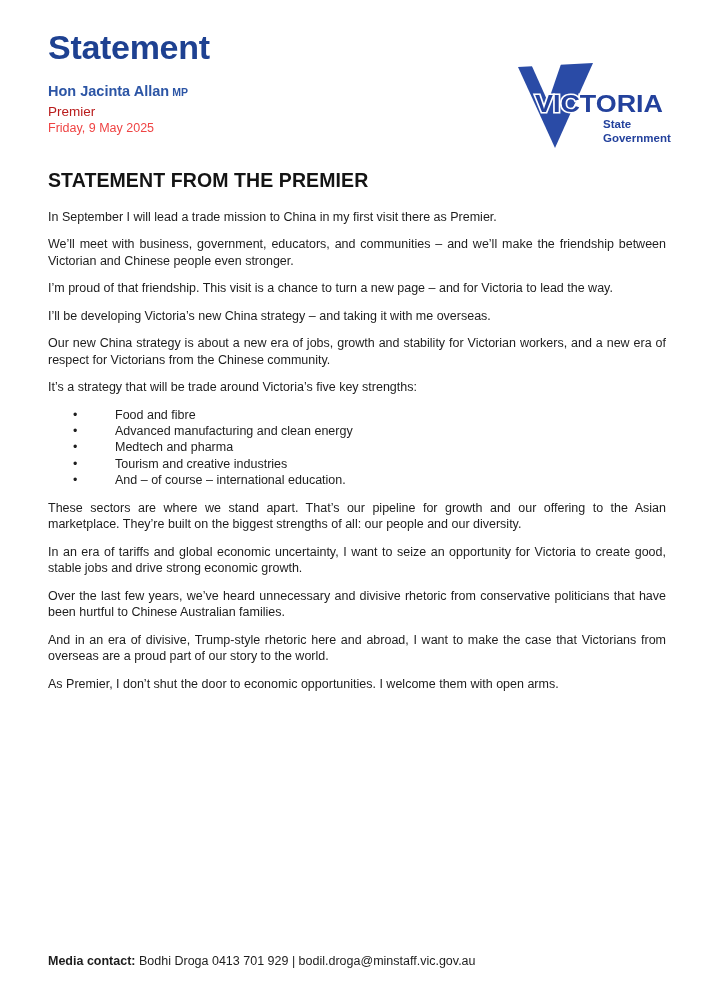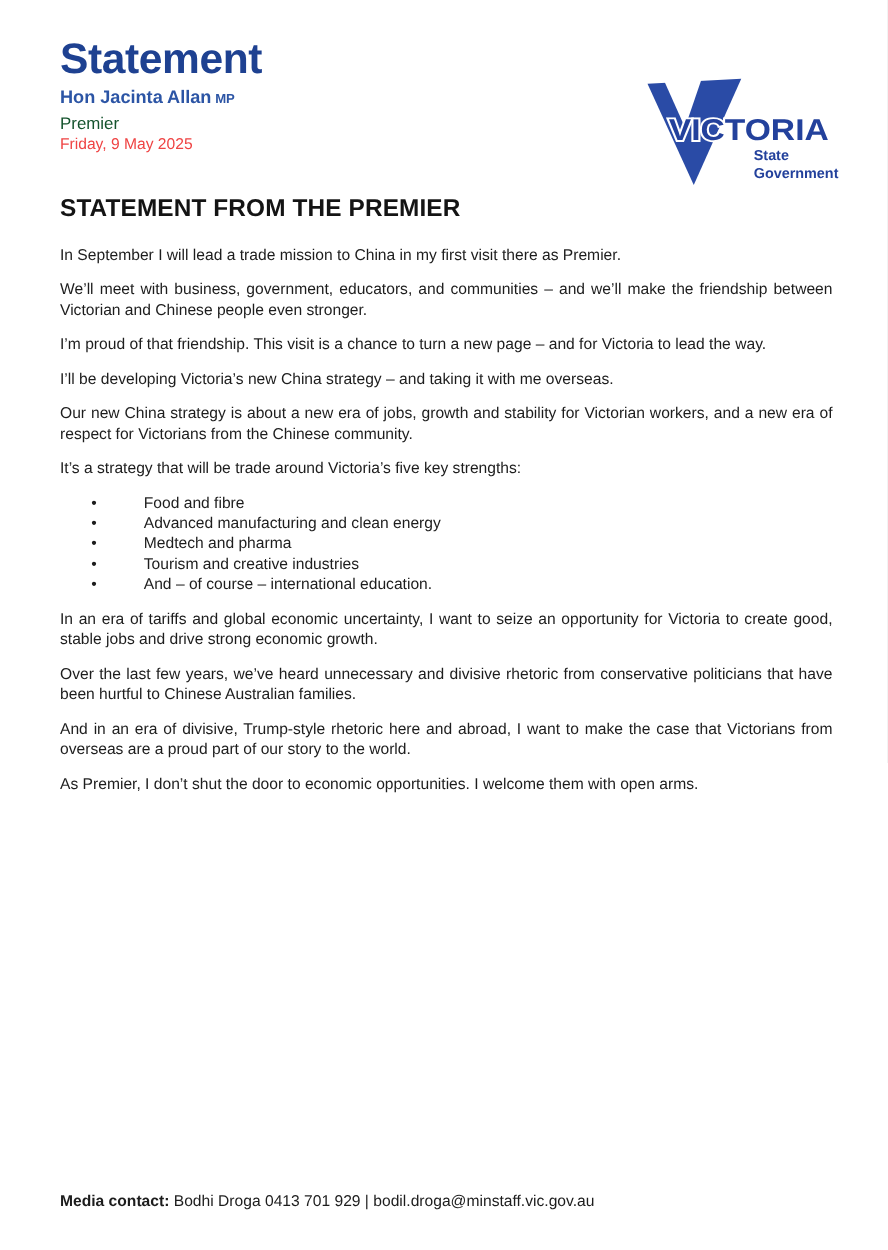--- a/index.html
+++ b/index.html
@@ -14,23 +14,23 @@
     overflow:hidden;
   }
   .content { padding:0 44px 0 48px; }
 
   
   .masthead { padding-top:28px; }
   .m-title {
     font-size:34px; line-height:38px; font-weight:bold;
     color:#1e4191; letter-spacing:-0.3px;
   }
-  .m-name { margin-top:4px; font-size:14.5px; line-height:17px; font-weight:bold; color:#2c55a5; }
+  .m-name { margin-top:17px; font-size:14.5px; line-height:17px; font-weight:bold; color:#2c55a5; }
   .m-name .mp { font-size:10.5px; margin-left:3px; }
-  .m-role { margin-top:3px; font-size:13.5px; line-height:16px; color:#14532d; }
+  .m-role { margin-top:3px; font-size:13.5px; line-height:16px; color:#b91c1c; }
 
   
   .logo { position:absolute; left:511px; top:57px; width:160px; height:95px; }
 
   
   .date-line { margin-top:58px; font-size:12.5px; line-height:16px; color:#ef4444; }
   h1.doc-heading {
     margin:32px 0 17px;
     font-size:19.5px; line-height:23px; font-weight:bold;
     color:#141414; letter-spacing:0.1px;
@@ -94,20 +94,21 @@
     <p>It’s a strategy that will be trade around Victoria’s five key strengths:</p>
 
     <ul class="strengths">
       <li>Food and fibre</li>
       <li>Advanced manufacturing and clean energy</li>
       <li>Medtech and pharma</li>
       <li>Tourism and creative industries</li>
       <li>And – of course – international education.</li>
     </ul>
 
+    <p>These sectors are where we stand apart. That’s our pipeline for growth and our offering to the Asian marketplace. They’re built on the biggest strengths of all: our people and our diversity.</p>
     <p>In an era of tariffs and global economic uncertainty, I want to seize an opportunity for Victoria to create good, stable jobs and drive strong economic growth.</p>
     <p>Over the last few years, we’ve heard unnecessary and divisive rhetoric from conservative politicians that have been hurtful to Chinese Australian families.</p>
     <p>And in an era of divisive, Trump-style rhetoric here and abroad, I want to make the case that Victorians from overseas are a proud part of our story to the world.</p>
     <p>As Premier, I don’t shut the door to economic opportunities. I welcome them with open arms.</p>
   </div>
 
   <div class="doc-footer">
     <strong>Media contact:</strong>
     <span>Bodhi Droga 0413 701 929 | bodil.droga@minstaff.vic.gov.au</span>
   </div>

